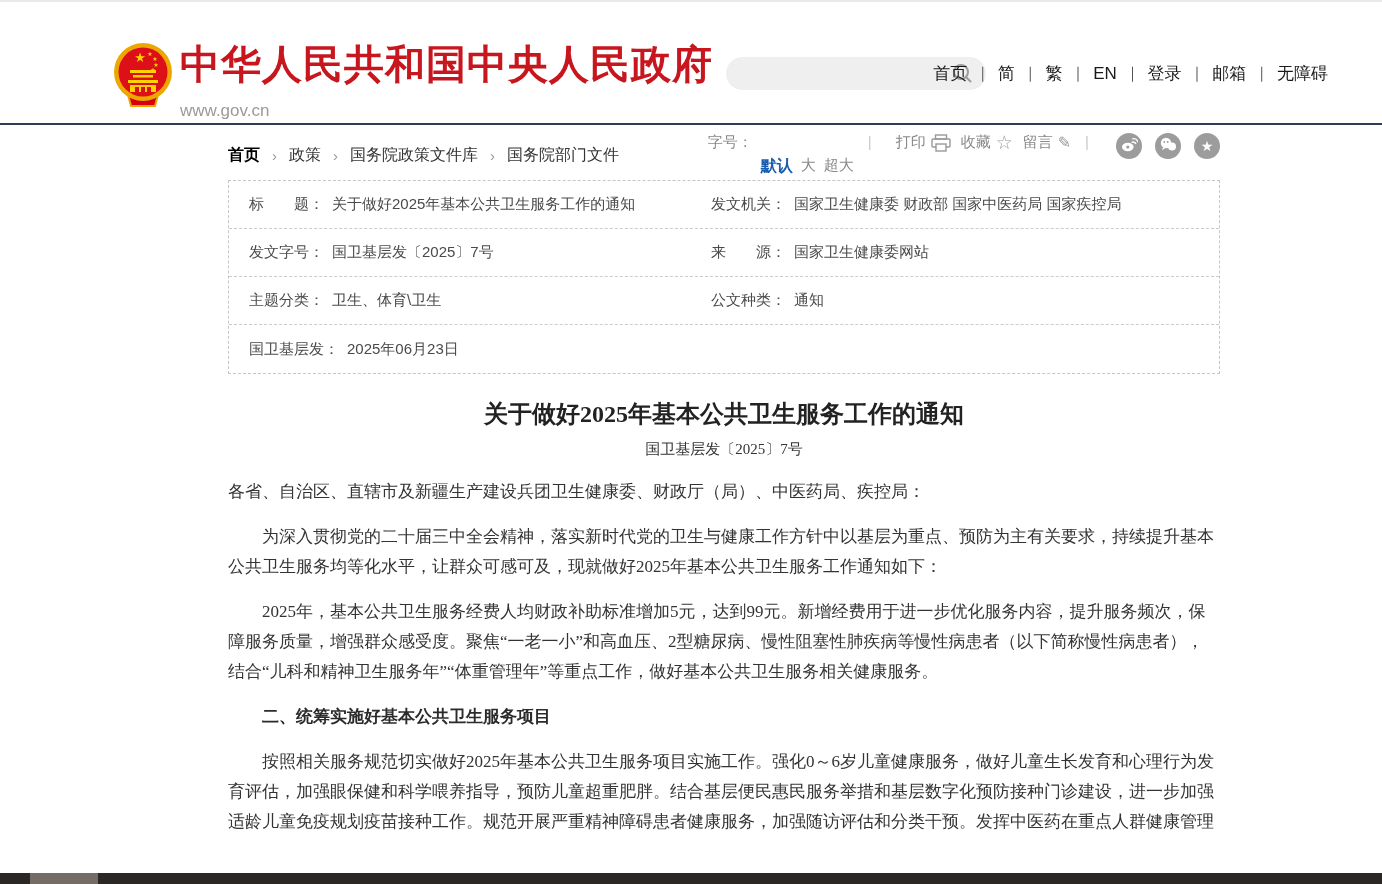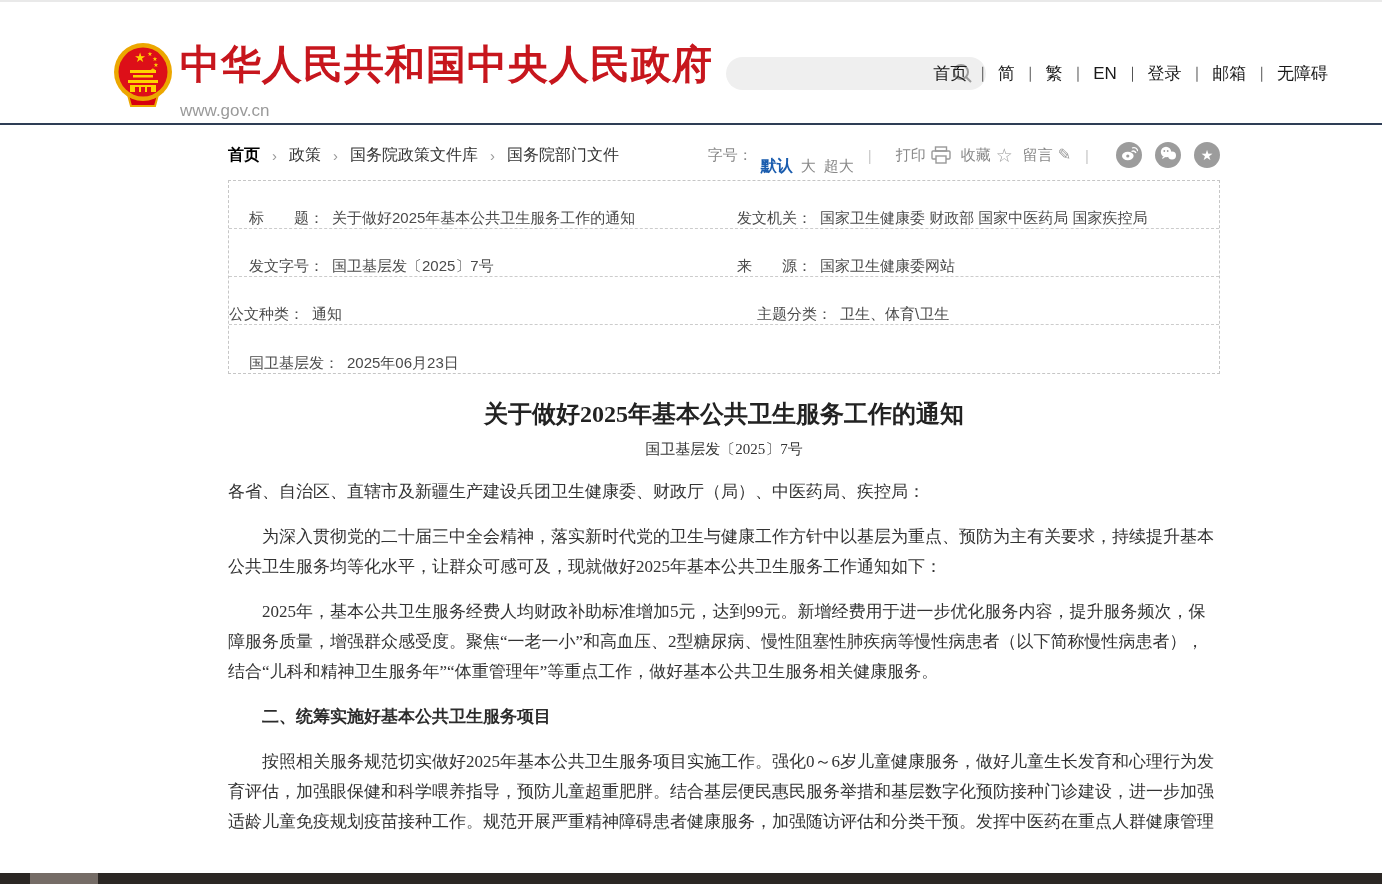--- a/index.html
+++ b/index.html
@@ -35,35 +35,35 @@
   
   .container { position: relative; width: 992px; margin-left: 228px; }
 
   .crumb-row { display: flex; justify-content: space-between; align-items: center;
     margin-top: 16px; height: 28px; }
   .breadcrumb { display: flex; align-items: center; font-size: 16px; color: #333; }
   .crumb-item { margin-right: 12px; cursor: pointer; }
   .crumb-item.first { font-weight: bold; color: #000; }
   .crumb-sep { color: #999; margin-right: 12px; font-size: 15px; }
 
-  .tools { display: flex; align-items: center; font-size: 15px; color: #888; }
+  .tools { display: flex; align-items: flex-start; font-size: 15px; color: #888; }
   .fs-option { margin-left: 8px; cursor: pointer; margin-top: 23px; }
   .fs-default { color: #1a5cae; font-weight: bold; font-size: 16px; }
   .tool-divider { color: #c9c9c9; margin: 0 14px; }
   .tool-btn { display: flex; align-items: center; margin-left: 10px; cursor: pointer; }
   .tool-btn .ico { margin-left: 5px; display: flex; align-items: center; }
   .glyph-star { font-size: 19px; color: #999; line-height: 1; }
   .glyph-pencil { font-size: 16px; color: #999; line-height: 1; }
   .share-circle { width: 26px; height: 26px; border-radius: 50%; background: #9c9c9c;
     display: flex; align-items: center; justify-content: center; margin-left: 13px; cursor: pointer; }
   .share-circle .wstar { color: #fff; font-size: 14px; line-height: 1; }
 
   
   .meta-table { margin-top: 11px; border: 1px dashed #c6c6c6; background: #fff; }
-  .meta-row { display: flex; align-items: flex-end; height: 48px; border-bottom: 1px dashed #ccc; gap: 26px; }
+  .meta-row { display: flex; align-items: center; height: 48px; border-bottom: 1px dashed #ccc; }
   .meta-row:last-child { border-bottom: none; }
   .meta-cell { display: flex; align-items: center; font-size: 15px; color: #4a4a4a; }
   .meta-cell.left { width: 482px; padding-left: 20px; }
   .meta-cell.right { flex: 1; }
   .meta-label { white-space: pre; }
   .meta-value { margin-left: 8px; color: #4a4a4a; }
 
   
   .article { font-family: "Liberation Serif", serif; color: #333; }
   .article-title { text-align: center; font-size: 24px; font-weight: bold; color: #222;
@@ -225,27 +225,27 @@
       <div class="meta-cell left">
         <span class="meta-label">发文字号：</span>
         <span class="meta-value">国卫基层发〔2025〕7号</span>
       </div>
       <div class="meta-cell right">
         <span class="meta-label">来　　源：</span>
         <span class="meta-value">国家卫生健康委网站</span>
       </div>
     </div>
     <div class="meta-row">
+      <div class="meta-cell left">
+        <span class="meta-label">主题分类：</span>
+        <span class="meta-value">卫生、体育\卫生</span>
+      </div>
       <div class="meta-cell right">
         <span class="meta-label">公文种类：</span>
         <span class="meta-value">通知</span>
-      </div>
-      <div class="meta-cell left">
-        <span class="meta-label">主题分类：</span>
-        <span class="meta-value">卫生、体育\卫生</span>
       </div>
     </div>
     <div class="meta-row">
       <div class="meta-cell left">
         <span class="meta-label">国卫基层发：</span>
         <span class="meta-value">2025年06月23日</span>
       </div>
       <div class="meta-cell right">
         <span class="meta-label"></span>
         <span class="meta-value"></span>

